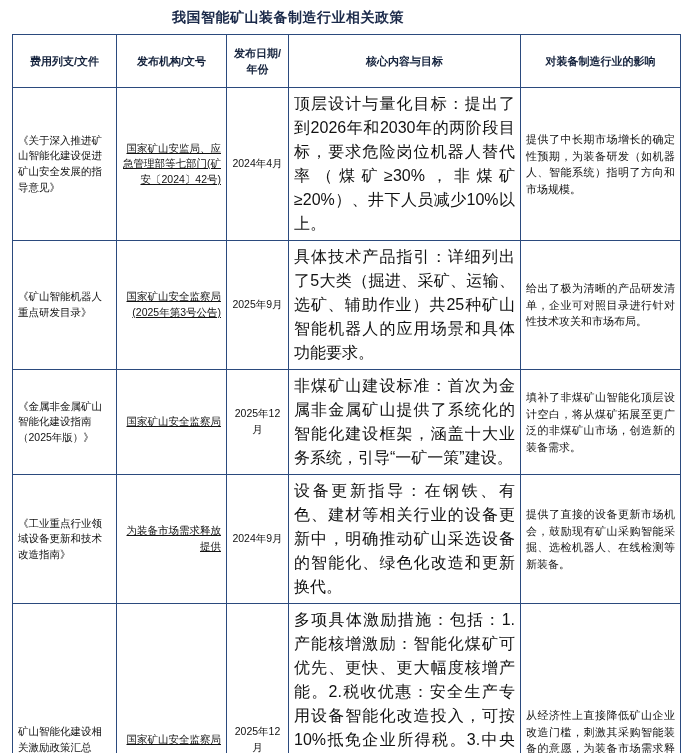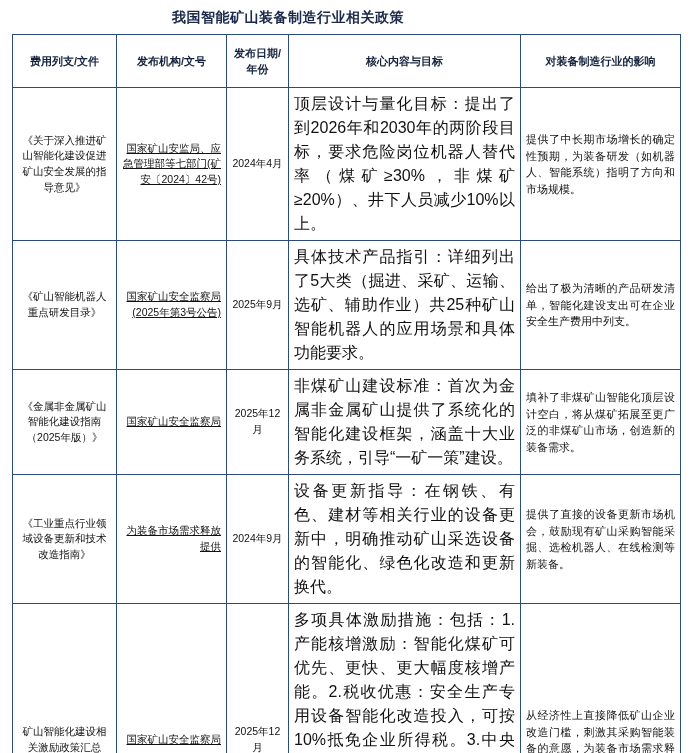--- a/index.html
+++ b/index.html
@@ -48,21 +48,21 @@
     color: #15233d;
     height: 44px;
   }
   col.c1 { width: 104px; }
   col.c2 { width: 110px; }
   col.c3 { width: 62px; }
   col.c4 { width: 232px; }
   col.c5 { width: 160px; }
 
   td.name {
-    text-align: center;
+    text-align: left;
     font-size: 10.5px;
     color: #111;
   }
   td.org {
     text-align: right;
     font-size: 10.5px;
     color: #111;
     text-decoration: underline;
   }
   td.date {
@@ -114,21 +114,21 @@
         <td class="org">国家矿山安监局、应急管理部等七部门(矿安〔2024〕42号)</td>
         <td class="date">2024年4月</td>
         <td class="content">顶层设计与量化目标：提出了到2026年和2030年的两阶段目标，要求危险岗位机器人替代率（煤矿≥30%，非煤矿≥20%）、井下人员减少10%以上。</td>
         <td class="impact">提供了中长期市场增长的确定性预期，为装备研发（如机器人、智能系统）指明了方向和市场规模。</td>
       </tr>
       <tr>
         <td class="name">《矿山智能机器人重点研发目录》</td>
         <td class="org">国家矿山安全监察局(2025年第3号公告)</td>
         <td class="date">2025年9月</td>
         <td class="content">具体技术产品指引：详细列出了5大类（掘进、采矿、运输、选矿、辅助作业）共25种矿山智能机器人的应用场景和具体功能要求。</td>
-        <td class="impact">给出了极为清晰的产品研发清单，智能化建设支出可在企业安全生产费用中列支。</td>
+        <td class="impact">给出了极为清晰的产品研发清单，企业可对照目录进行针对性技术攻关和市场布局。</td>
       </tr>
       <tr>
         <td class="name">《金属非金属矿山智能化建设指南（2025年版）》</td>
         <td class="org">国家矿山安全监察局</td>
         <td class="date">2025年12月</td>
         <td class="content">非煤矿山建设标准：首次为金属非金属矿山提供了系统化的智能化建设框架，涵盖十大业务系统，引导“一矿一策”建设。</td>
         <td class="impact">填补了非煤矿山智能化顶层设计空白，将从煤矿拓展至更广泛的非煤矿山市场，创造新的装备需求。</td>
       </tr>
       <tr>
         <td class="name">《工业重点行业领域设备更新和技术改造指南》</td>

